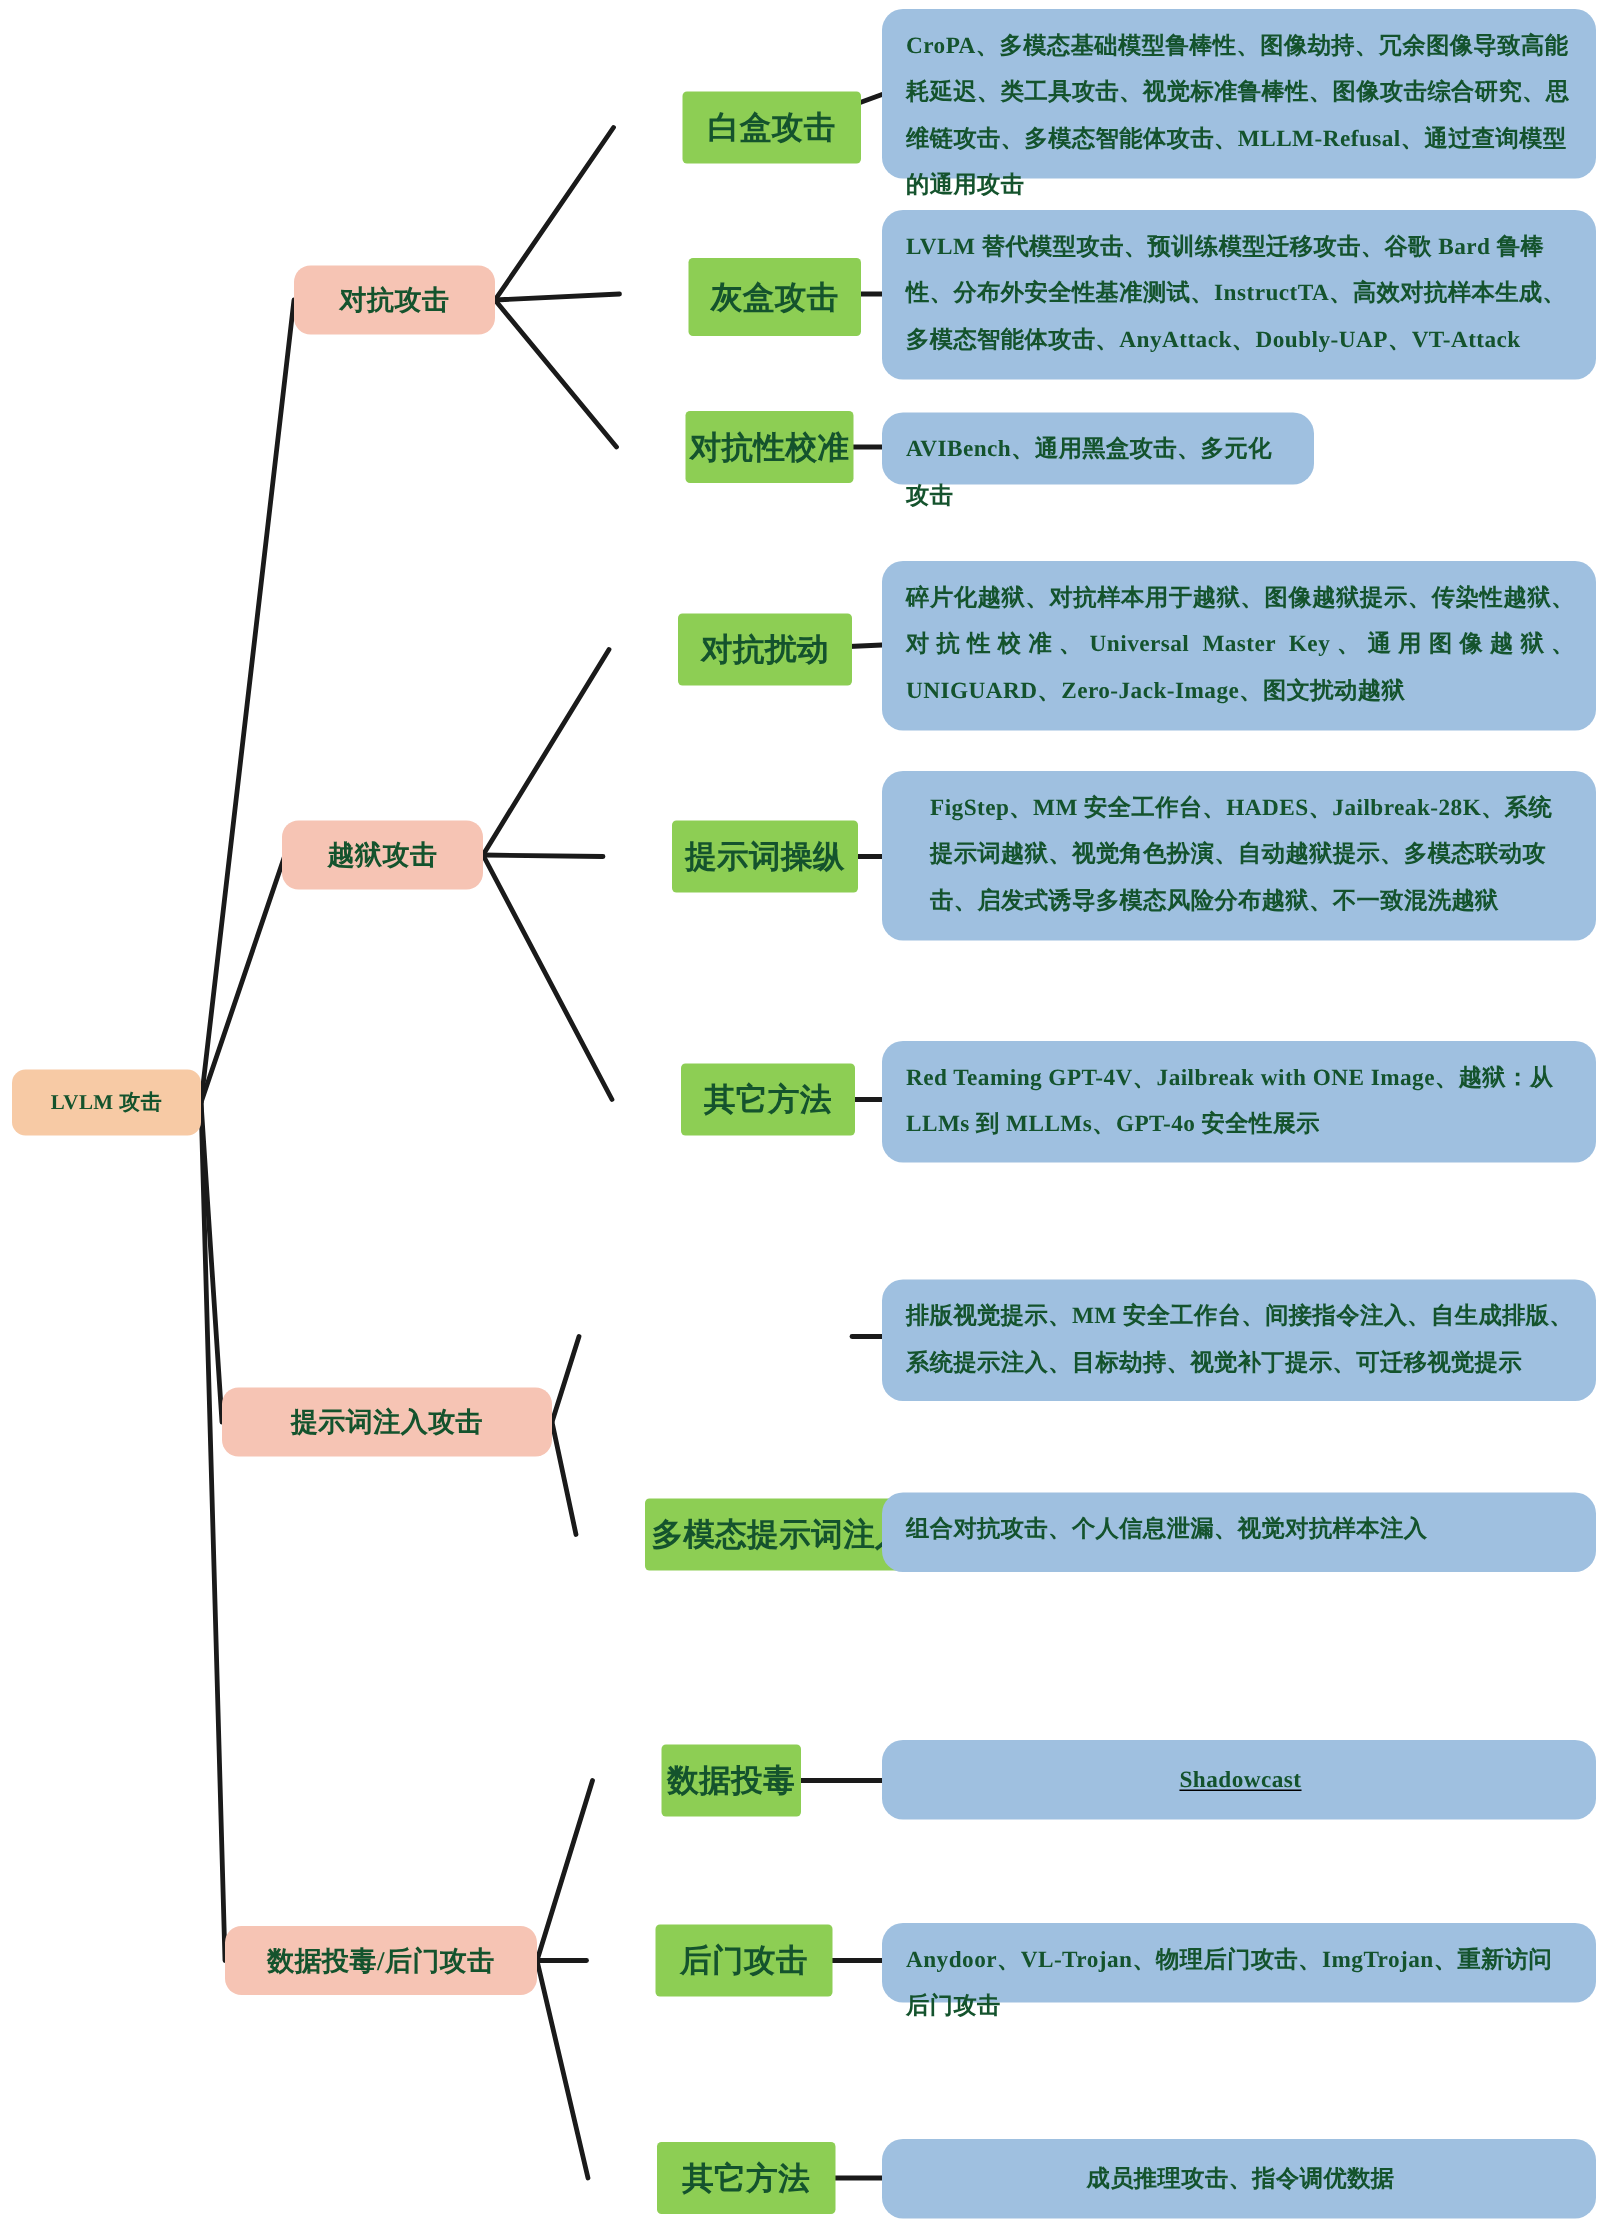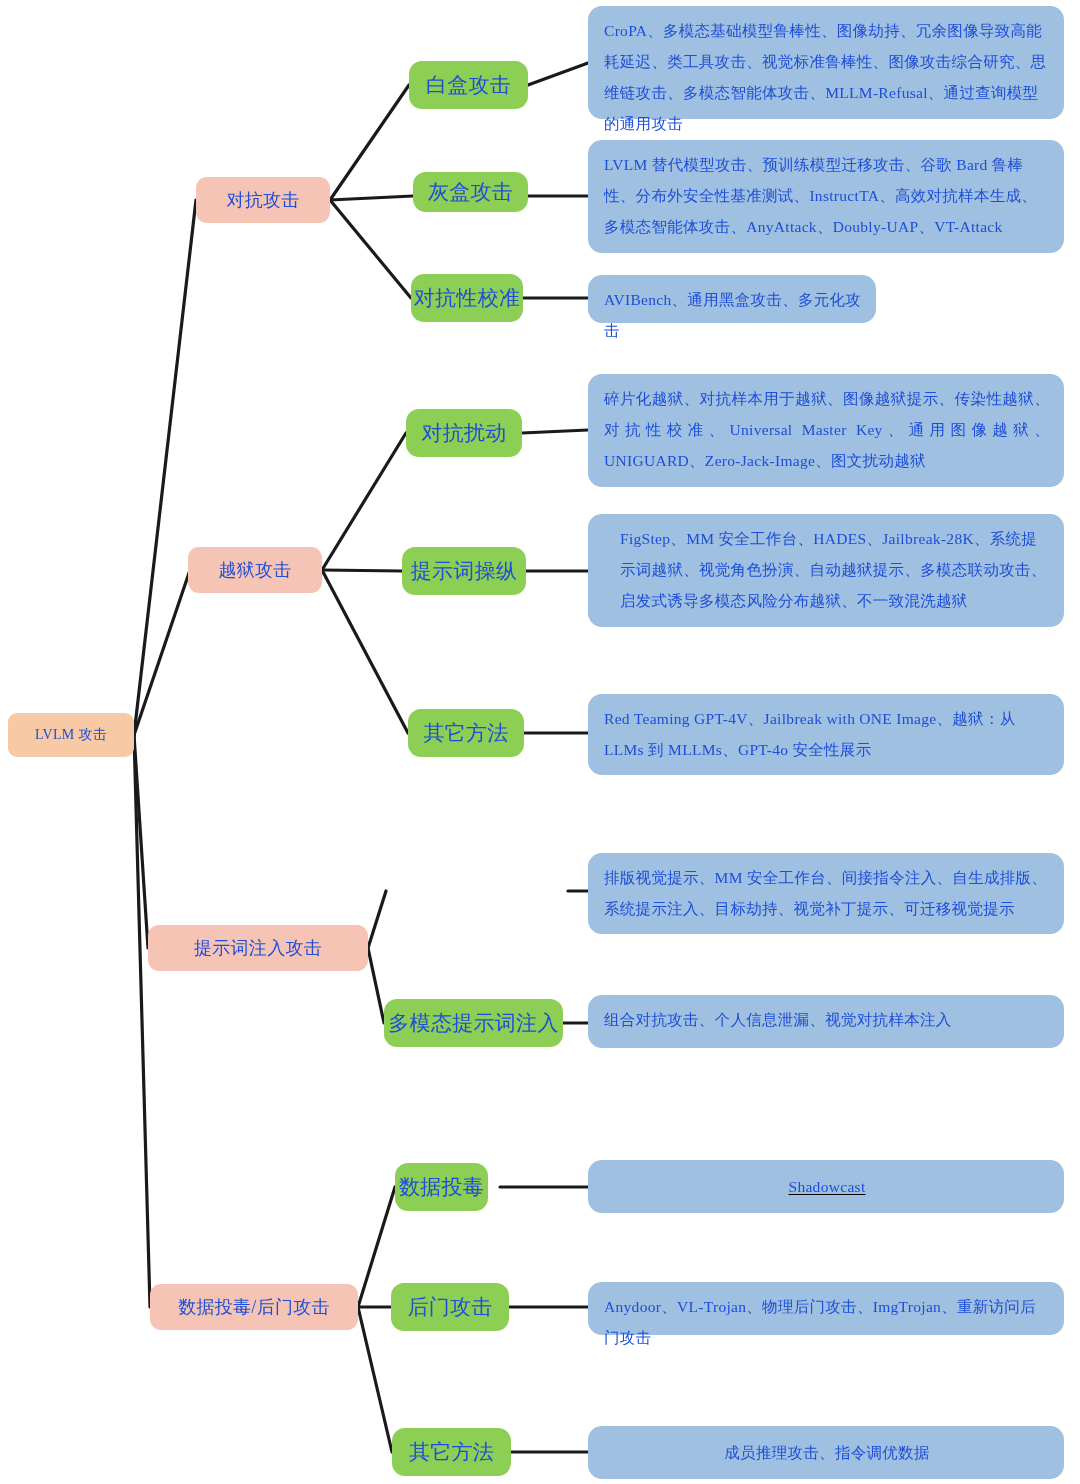--- a/index.html
+++ b/index.html
@@ -9,45 +9,46 @@
     overflow:hidden;
   }
   #canvas{position:relative;width:1080px;height:1484px;overflow:hidden;}
   #edges{position:absolute;left:0;top:0;width:1080px;height:1484px;}
   .node{
     position:absolute;
     box-sizing:border-box;
     border-radius:10px;
     display:flex;
     align-items:center;
-    font-weight:normal;
-    color:#1d4ed8;
+    font-weight:bold;
+    color:#14532d;
     letter-spacing:0.3px;
   }
   .node.center{justify-content:center;text-align:center;}
   .root{
     background:#f7caa5;
     border-radius:9px;
     justify-content:center;
     text-align:center;
     font-size:14px;
   }
   .cat{
     background:#f6c4b4;
     border-radius:11px;
     justify-content:center;
     text-align:center;
     font-size:18px;
   }
   .sub{
     background:#8dce54;
-    border-radius:13px;
+    border-radius:3px;
     justify-content:center;
     text-align:center;
     font-size:21px;
+    margin-left:46px;
   }
   .leaf{
     background:#9fc0e0;
     border-radius:14px;
     font-size:15.5px;
     line-height:31px;
     padding:9px 14px 9px 16px;
     display:block;
     text-align:left;
   }
@@ -118,21 +119,21 @@
   <div class="node cat" style="left:148px;top:925px;width:220px;height:46px;">
     <span>提示词注入攻击</span>
   </div>
   <div class="node cat" style="left:150px;top:1284px;width:208px;height:46px;">
     <span>数据投毒/后门攻击</span>
   </div>
 
   <div class="node sub" style="left:409px;top:61px;width:119px;height:48px;">
     <span>白盒攻击</span>
   </div>
-  <div class="node sub" style="left:413px;top:172px;width:115px;height:40px;">
+  <div class="node sub" style="left:413px;top:172px;width:115px;height:52px;">
     <span>灰盒攻击</span>
   </div>
   <div class="node sub" style="left:411px;top:274px;width:112px;height:48px;">
     <span>对抗性校准</span>
   </div>
 
   <div class="node sub" style="left:406px;top:409px;width:116px;height:48px;">
     <span>对抗扰动</span>
   </div>
   <div class="node sub" style="left:402px;top:547px;width:124px;height:48px;">

